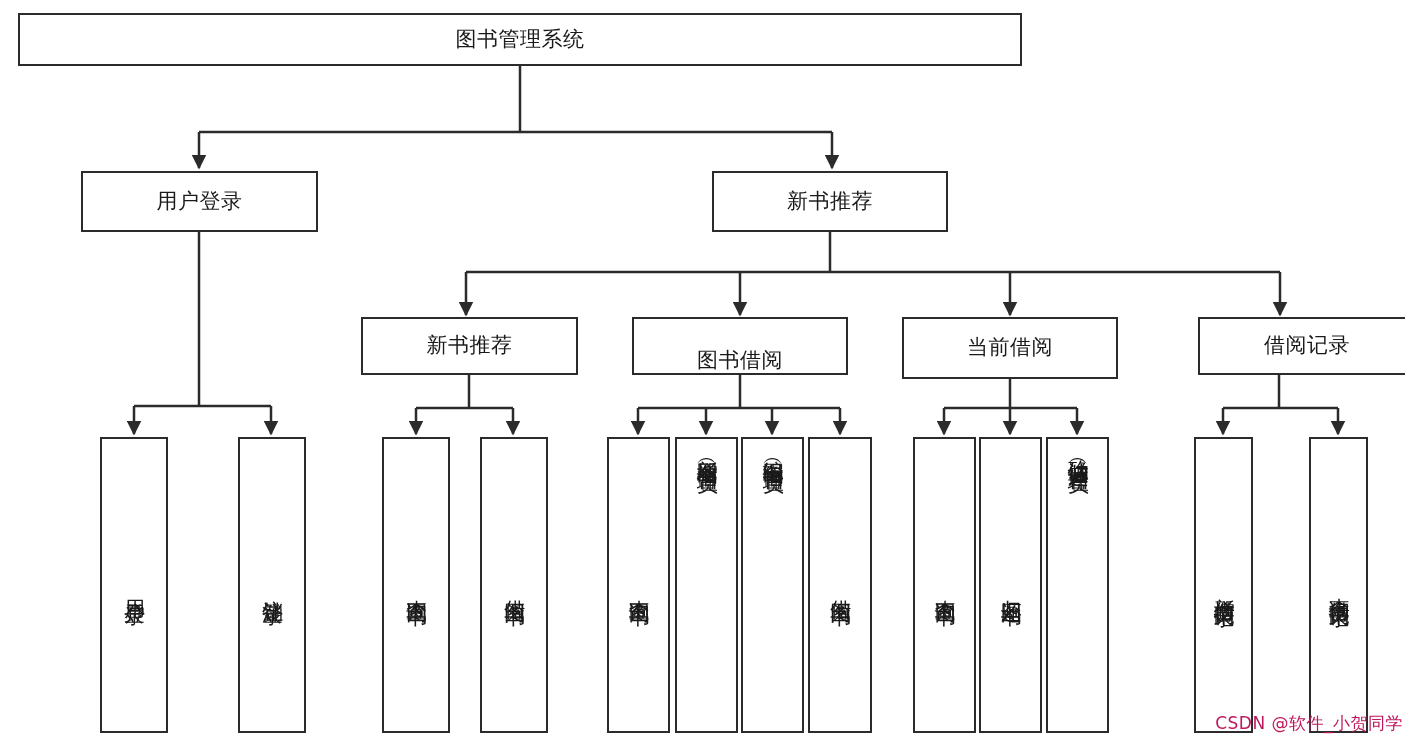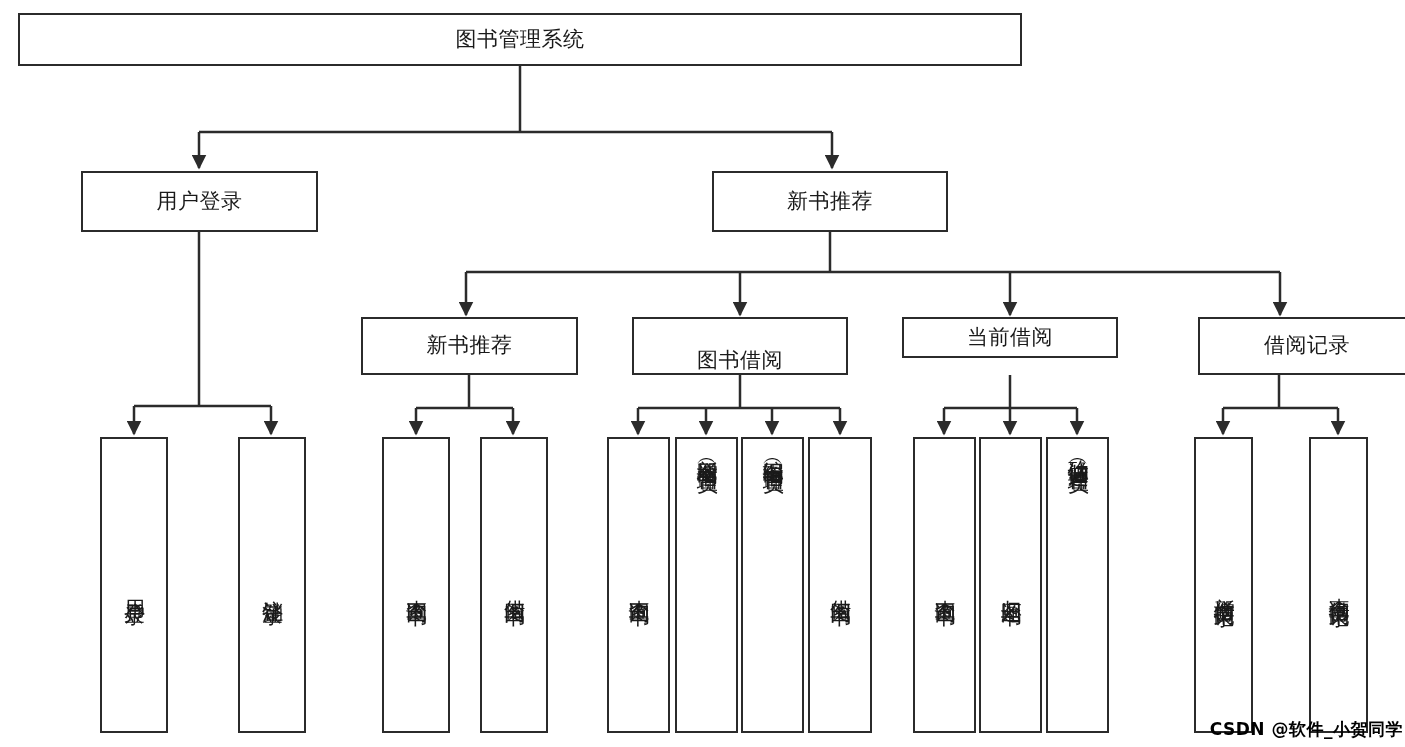--- a/index.html
+++ b/index.html
@@ -59,27 +59,26 @@
   
   .node.vertical.center {
     align-items: center;
   }
   .node.vertical.center .vtext {
     
   }
   #watermark {
     position: absolute;
     right: 8px;
-    bottom: 6px;
+    bottom: 12px;
     font-size: 17px;
-    color: #000000;
+    color: #be185d;
     letter-spacing: 0.5px;
     white-space: nowrap;
     user-select: none;
-    font-weight: bold;
   }
 </style>
 </head>
 <body>
 
 <div id="diagram-root">
 
   <svg id="edge-layer" viewBox="0 0 1405 747" width="1405" height="747">
     <defs>
       <marker id="arrow" viewBox="0 0 10 10" refX="9" refY="5" markerWidth="6" markerHeight="6" orient="auto-start-reverse">
@@ -140,21 +139,21 @@
   <div class="node horizontal" style="left:712px; top:171px; width:236px; height:61px;">
     <span>新书推荐</span>
   </div>
 
   <div class="node horizontal" style="left:361px; top:317px; width:217px; height:58px;">
     <span>新书推荐</span>
   </div>
   <div class="node horizontal" style="left:632px; top:317px; width:216px; height:58px;align-items:flex-end;">
     <span>图书借阅</span>
   </div>
-  <div class="node horizontal" style="left:902px; top:317px; width:216px; height:41px;">
+  <div class="node horizontal" style="left:902px; top:317px; width:216px; height:62px;">
     <span>当前借阅</span>
   </div>
   <div class="node horizontal" style="left:1170px; top:317px; width:218px; height:58px;margin-left:28px;">
     <span>借阅记录</span>
   </div>
 
   <div class="node vertical center" style="left:100px; top:437px; width:68px; height:296px;">
     <span class="vtext">用户登录</span>
   </div>
   <div class="node vertical center" style="left:238px; top:437px; width:68px; height:296px;">

